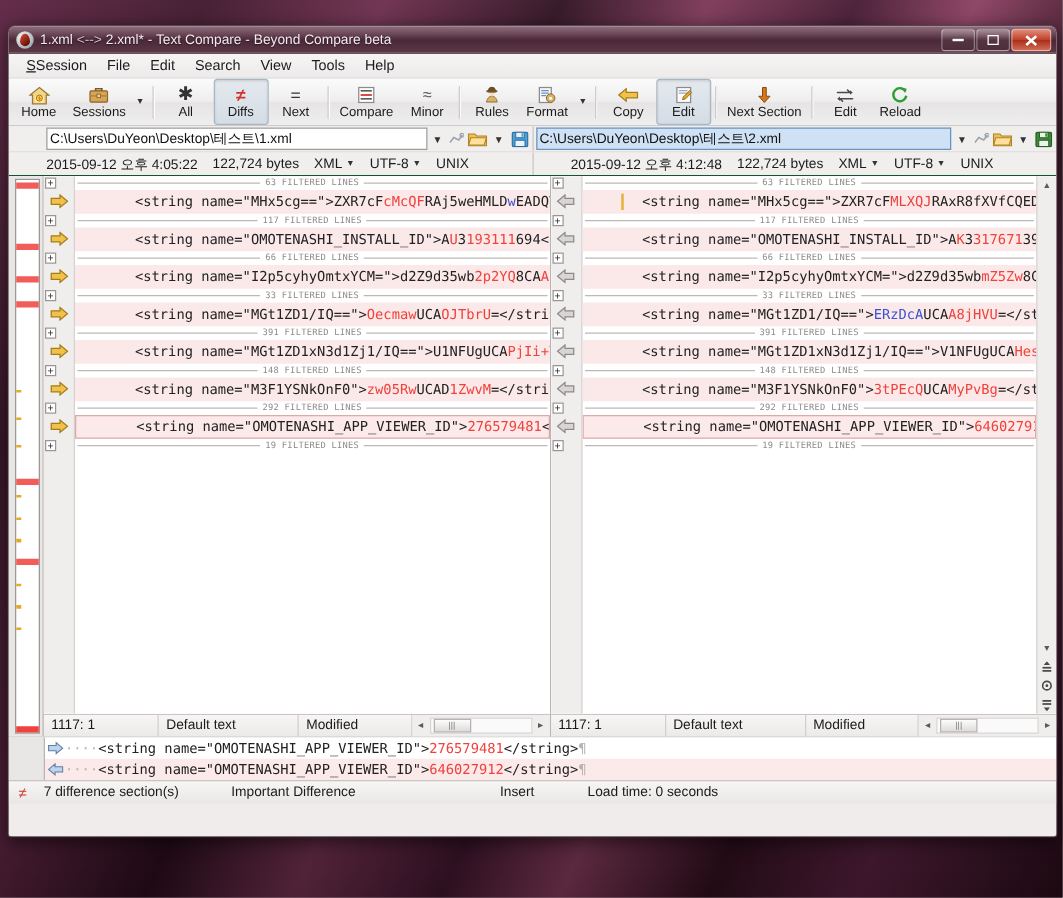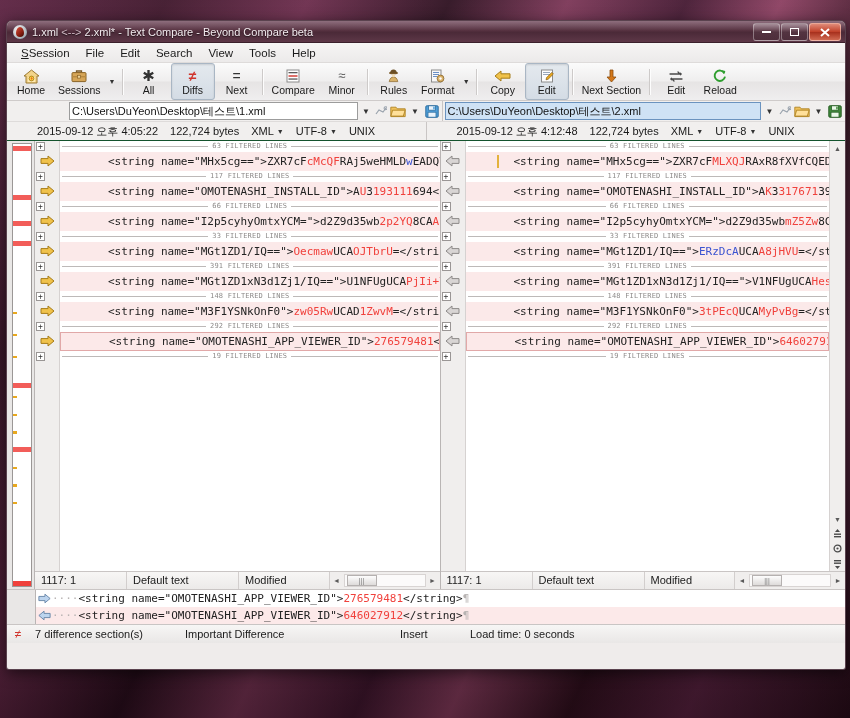--- a/index.html
+++ b/index.html
@@ -100,21 +100,21 @@
   }
   .tb-ico{height:16px;display:flex;align-items:center;justify-content:center;font-size:13px;line-height:16px;}
   .tb-lbl{font-size:10.5px;line-height:12px;white-space:nowrap;}
   .tb-sep{width:1px;height:26px;background:#cdcac9;margin:0 3px;border-right:1px solid #fdfdfd;}
   .tb-caret{
     font-size:7px;color:#333;padding:0 3px;align-self:center;line-height:34px;
   }
   
   .tb-ico svg{display:block;}
   
-  #pathrow{display:flex;height:20px;border-bottom:1px solid #dedbda;background:#f1efee;padding-left:32px;}
+  #pathrow{display:flex;height:20px;border-bottom:1px solid #dedbda;background:#f1efee;}
   .path-side{display:flex;align-items:center;flex:1;padding:0 2px;gap:2px;}
   .path-side.left{border-right:1px solid #c9c5c4;}
   .gutter-pad{width:26px;flex:none;}
   .path-input{
     flex:1;height:16px;border:1px solid #9c9c9c;background:#fff;
     font-size:11px;color:#111;line-height:14px;padding:0 2px;
     display:flex;align-items:center;white-space:nowrap;overflow:hidden;
   }
   .path-input.focused{background:#cfe2f5;border-color:#6b93bf;}
   .mini-btn{width:13px;height:15px;display:flex;align-items:center;justify-content:center;font-size:8px;color:#333;flex:none;}

